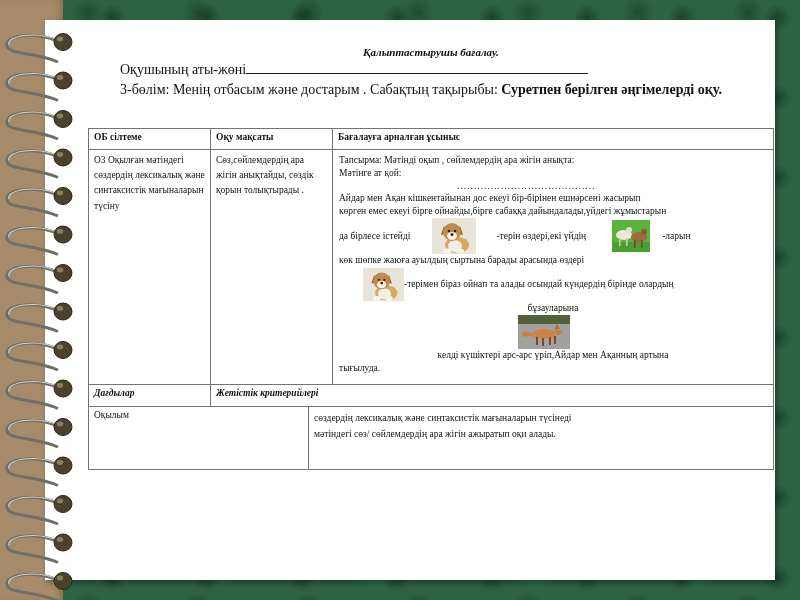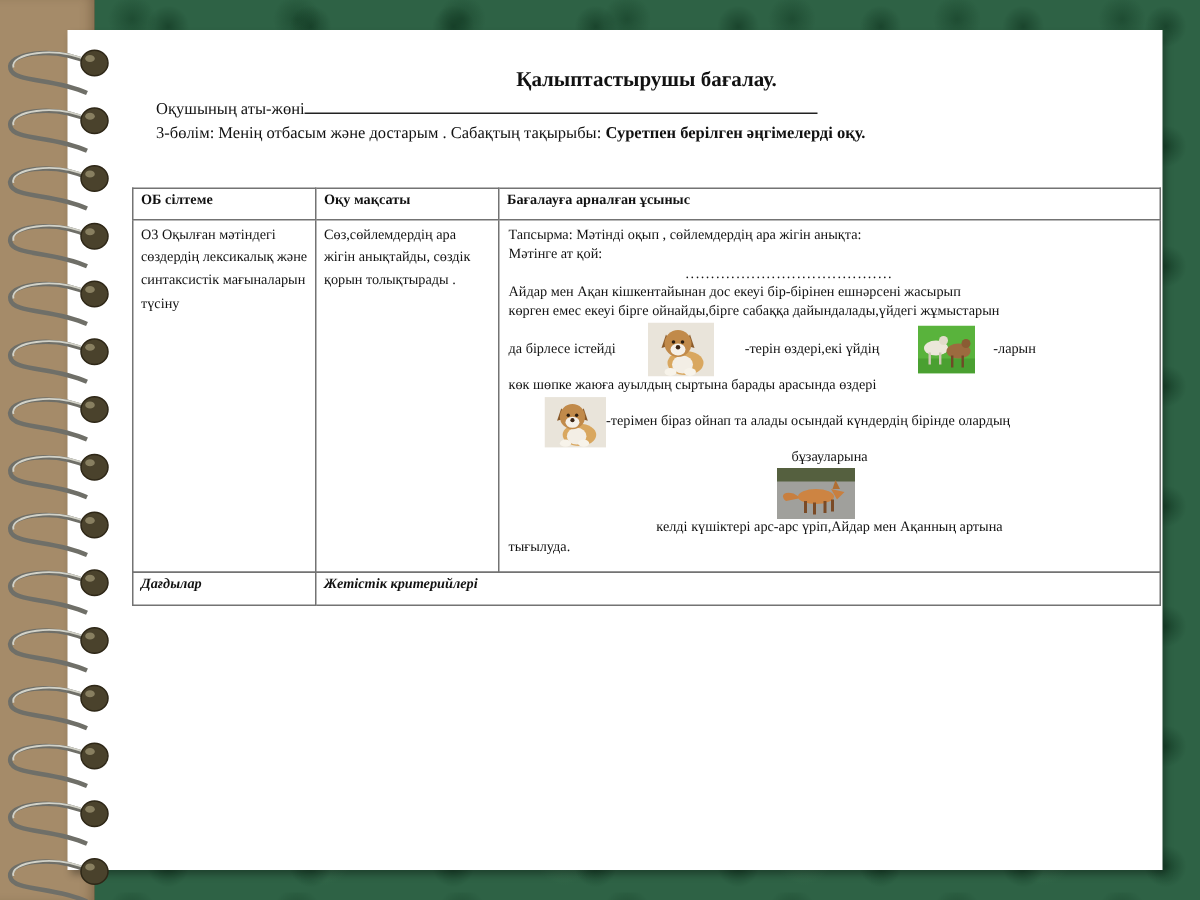--- a/index.html
+++ b/index.html
@@ -12,22 +12,22 @@
       radial-gradient(circle at 80% 15%, rgba(15,55,32,0.50) 0, rgba(15,55,32,0) 16px),
       radial-gradient(circle at 35% 75%, rgba(100,160,120,0.28) 0, rgba(100,160,120,0) 20px),
       radial-gradient(circle at 90% 80%, rgba(12,48,28,0.50) 0, rgba(12,48,28,0) 15px);
     background-size: 95px 80px, 130px 100px, 110px 85px, 160px 120px, 120px 95px;}
   .tan-band{position:absolute;left:0;top:0;width:63px;height:600px;background:#a58b69;
     box-shadow:inset -6px 0 8px -4px rgba(60,40,20,.35);}
   .paper{position:absolute;left:45px;top:20px;width:730px;height:560px;background:#ffffff;
     box-shadow:2px 3px 5px rgba(0,0,0,.35);}
   .coils{position:absolute;left:0;top:0;width:85px;height:600px;pointer-events:none;}
   .content{position:absolute;left:43px;top:0;width:686px;}
-  .title{margin-top:26px;text-align:center;font-weight:bold;font-size:14px;color:#111;}
-  .line{margin-left:16px;font-size:11px;color:#111;margin-top:4px;white-space:nowrap;}
+  .title{margin-top:26px;text-align:center;font-weight:bold;font-size:11px;color:#111;font-style:italic;}
+  .line{margin-left:32px;font-size:14px;color:#111;margin-top:4px;white-space:nowrap;}
   .blank{display:inline-block;width:342px;border-bottom:1px solid #222;height:9px;vertical-align:baseline;}
   .section b{font-weight:bold;}
   table.tbl{border-collapse:collapse;table-layout:fixed;width:686px;margin-top:-1px;font-size:9.5px;color:#111;}
   table.tbl-top{margin-top:30px;}
   .tbl td{border:1px solid #737373;vertical-align:top;padding:3px 5px;overflow:hidden;}
   .hdr td{font-weight:bold;height:14px;}
   td.ob,td.goal{line-height:1.6;}
   td.task{padding:4px 6px;}
   td.task p{margin:0;line-height:1.35;}
   .t1{margin-top:2px;}
@@ -183,20 +183,35 @@
             <col>
           </colgroup>
         <tbody>
             <tr class="skills">
           <td class="bold-it">Дағдылар</td>
           <td class="bold-it">Жетістік  критерийлері</td>
         </tr>
       </tbody>
         </table>
 
+      <table class="tbl">
+        <colgroup>
+            <col style="width:220px">
+            <col>
+          </colgroup>
+        <tbody>
+            <tr class="reading">
+          <td>Оқылым</td>
+          <td class="readdesc">
+            <div>сөздердің  лексикалық және синтаксистік мағыналарын  түсінеді</div>
+            <div>мәтіндегі сөз/ сөйлемдердің ара жігін ажыратып оқи  алады.</div>
+          </td>
+        </tr>
+      </tbody>
+        </table>
     </div>
   </div>
 
   <svg class="coils" width="85" height="600" viewBox="0 0 85 600">
     <defs>
       <g id="coil">
         <path d="M60,10 C34,-2 4,4 7,14 C9,23 36,20 58,30" fill="none" stroke="#6f6f68" stroke-width="3"></path>
         <path d="M60,9 C36,-2 6,4 9,13" fill="none" stroke="#d2d2c8" stroke-width="1.2"></path>
         <ellipse cx="63" cy="10" rx="9" ry="8.5" fill="#4a422c" stroke="#2e2717" stroke-width="1"></ellipse>
         <ellipse cx="60" cy="7" rx="3.2" ry="2.4" fill="#978f6e" opacity="0.8"></ellipse>

